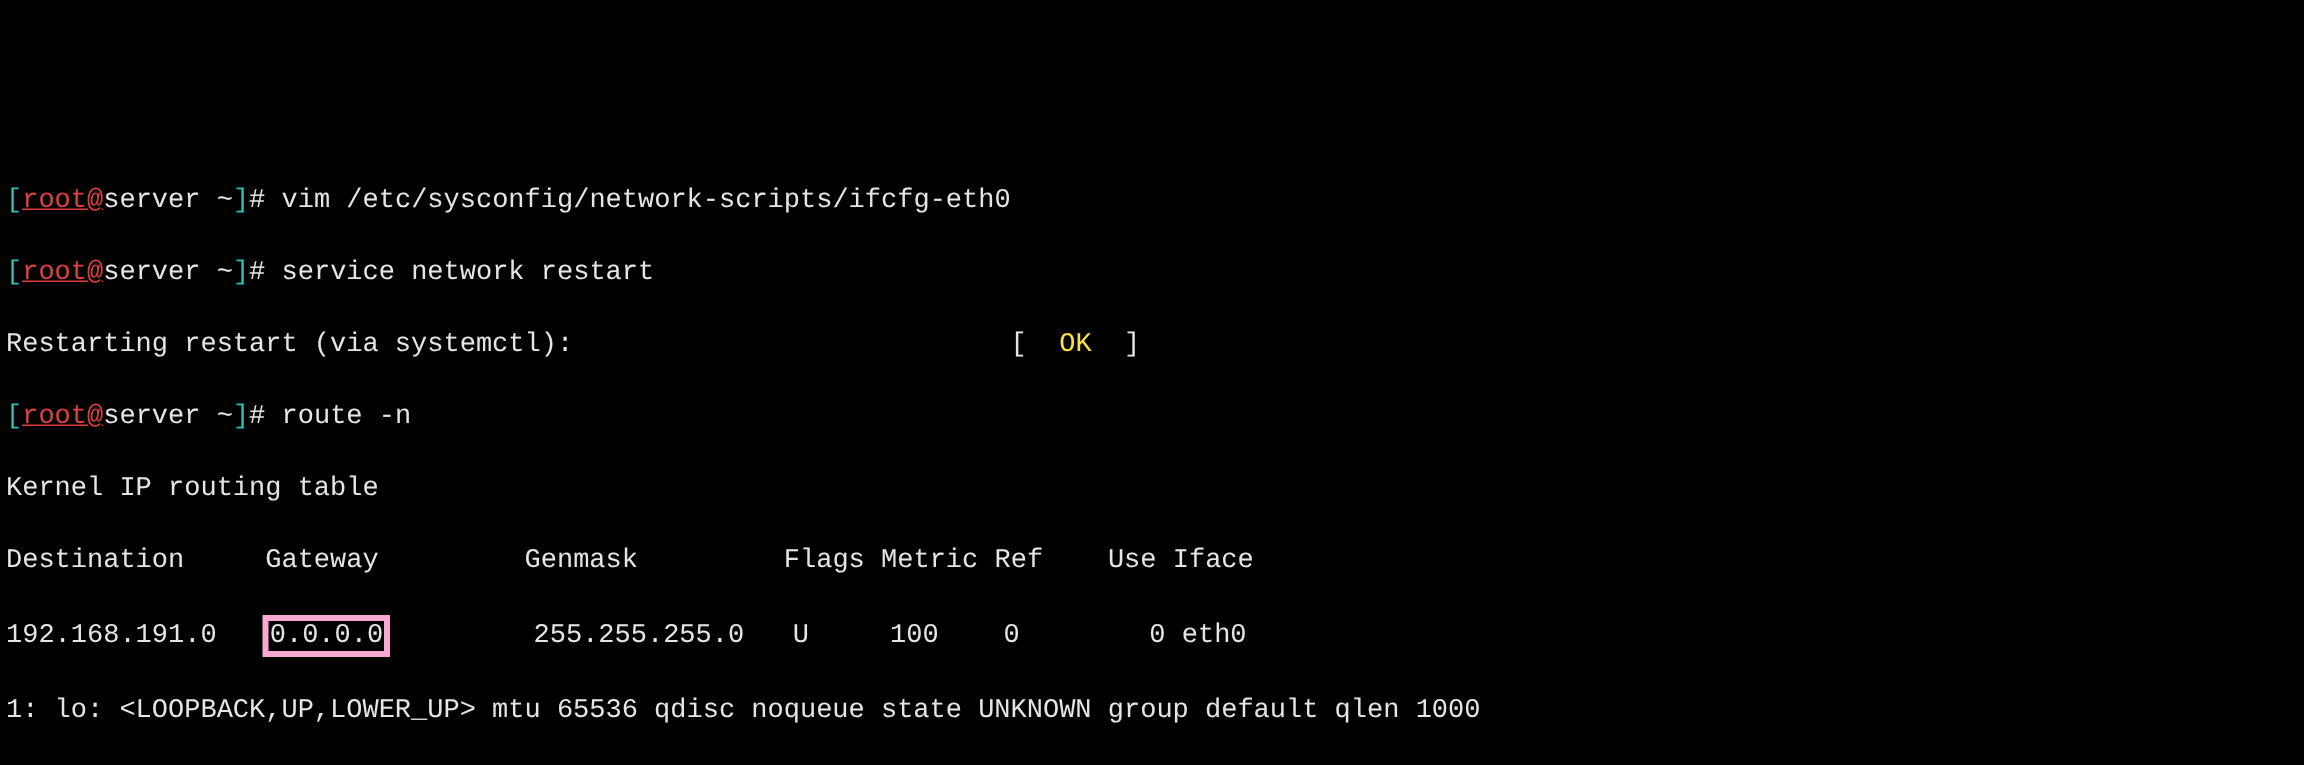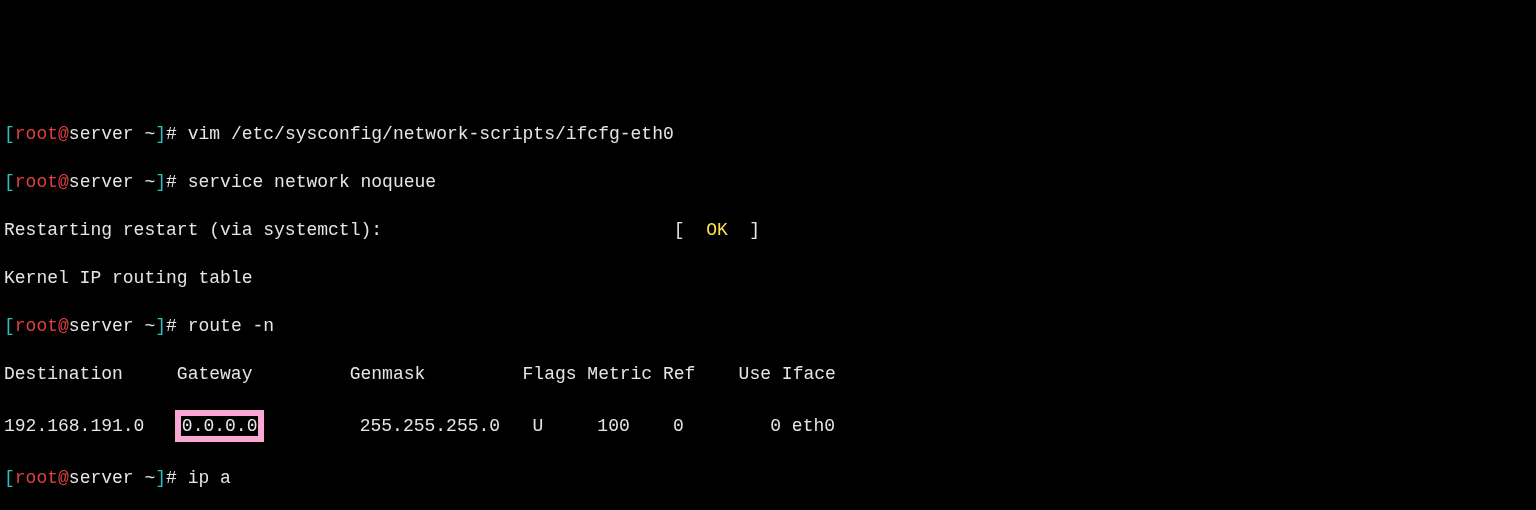--- a/index.html
+++ b/index.html
@@ -9,48 +9,47 @@
       font-family: "Consolas", "Courier New", monospace;
       font-size: 18px;
       line-height: 24px;
       padding: 2px 4px;
       width: 1536px;
       height: 510px;
       overflow: hidden;
       white-space: pre;
     }
     .cyan { color: #2fbfbf; }
-    .red { color: #e04040; }
+    .red { color: #e04040; text-decoration: underline; }
     .white { color: #e5e5e5; }
     .green { color: #fde047; }
     .box {
-      border: 6px solid #f9a8d4;
+      border: 4px solid #f9a8d4;
       padding: 0 1px;
       margin-left: -2px;
       margin-right: -2px;
       display: inline-block;
       line-height: 20px;
     }
     .pad { display:inline-block; }
     .line { display:block; }
   </style>
 </head>
 <body>
 
 
 
 <div>
 <span class="line"><span class="cyan">[</span><span class="red">root</span><span class="red">@</span><span class="white">server</span><span class="white"> ~</span><span class="cyan">]</span><span class="white"># </span><span class="white">vim /etc/sysconfig/network-scripts/ifcfg-eth0</span></span>
-<span class="line"><span class="cyan">[</span><span class="red">root</span><span class="red">@</span><span class="white">server</span><span class="white"> ~</span><span class="cyan">]</span><span class="white"># </span><span class="white">service network noqueue</span></span>
+<span class="line"><span class="cyan">[</span><span class="red">root</span><span class="red">@</span><span class="white">server</span><span class="white"> ~</span><span class="cyan">]</span><span class="white"># </span><span class="white">service network restart</span></span>
 <span class="line"><span class="white">Restarting restart (via systemctl):</span><span class="pad">                           </span><span class="white">[  </span><span class="green">OK</span><span class="white">  ]</span></span>
+<span class="line"><span class="cyan">[</span><span class="red">root</span><span class="red">@</span><span class="white">server</span><span class="white"> ~</span><span class="cyan">]</span><span class="white"># </span><span class="white">route -n</span></span>
 <span class="line white">Kernel IP routing table</span>
-<span class="line"><span class="cyan">[</span><span class="red">root</span><span class="red">@</span><span class="white">server</span><span class="white"> ~</span><span class="cyan">]</span><span class="white"># </span><span class="white">route -n</span></span>
 <span class="line white"><span>Destination</span>     <span>Gateway</span>         <span>Genmask</span>         <span>Flags</span> <span>Metric</span> <span>Ref</span>    <span>Use</span> <span>Iface</span></span>
 <span class="line white"><span>192.168.191.0</span>   <span class="box">0.0.0.0</span>         <span>255.255.255.0</span>   <span>U</span>     <span>100</span>    <span>0</span>        <span>0</span> <span>eth0</span></span>
-<span class="line"><span class="cyan">[</span><span class="red">root</span><span class="red">@</span><span class="white">server</span><span class="white"> ~</span><span class="cyan">]</span><span class="white"># </span><span class="white">ip a</span></span>
 <span class="line white">1: lo: &lt;LOOPBACK,UP,LOWER_UP&gt; mtu 65536 qdisc noqueue state UNKNOWN group default qlen 1000</span>
 
 
 
 
 
 
 
 
 

